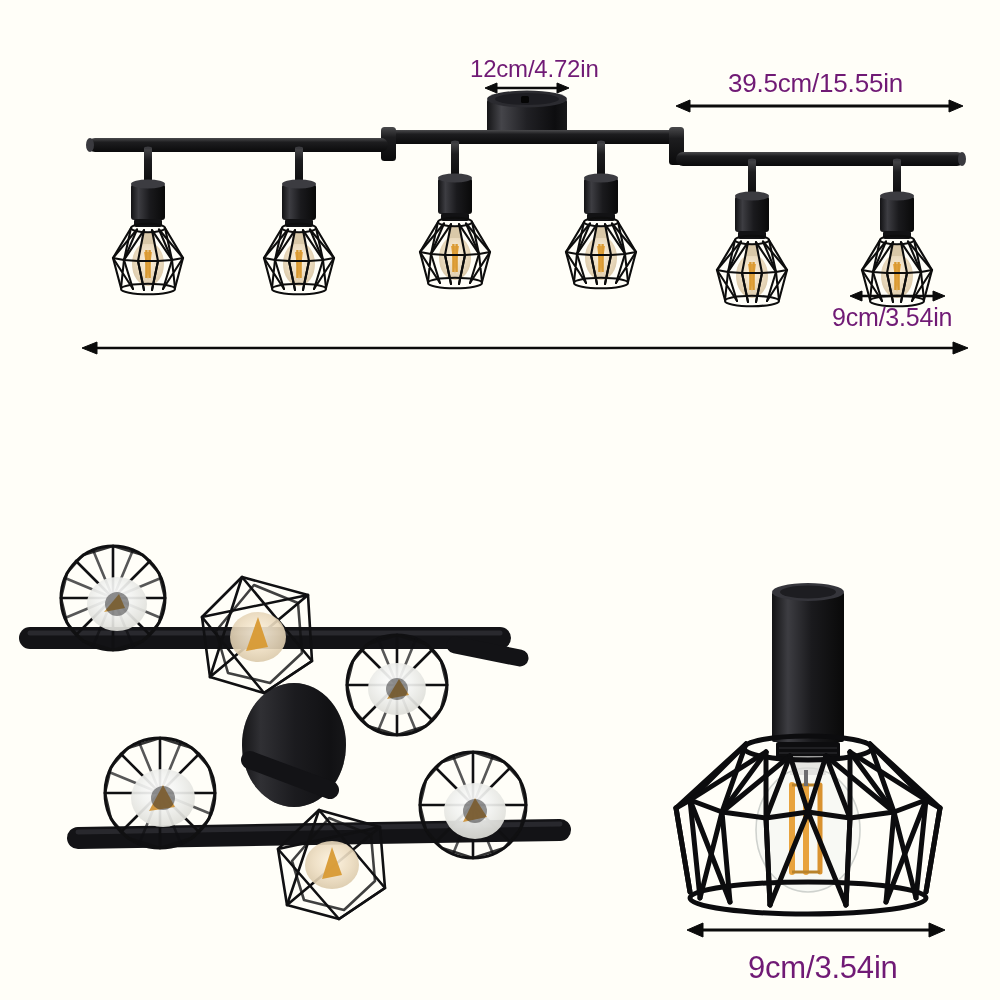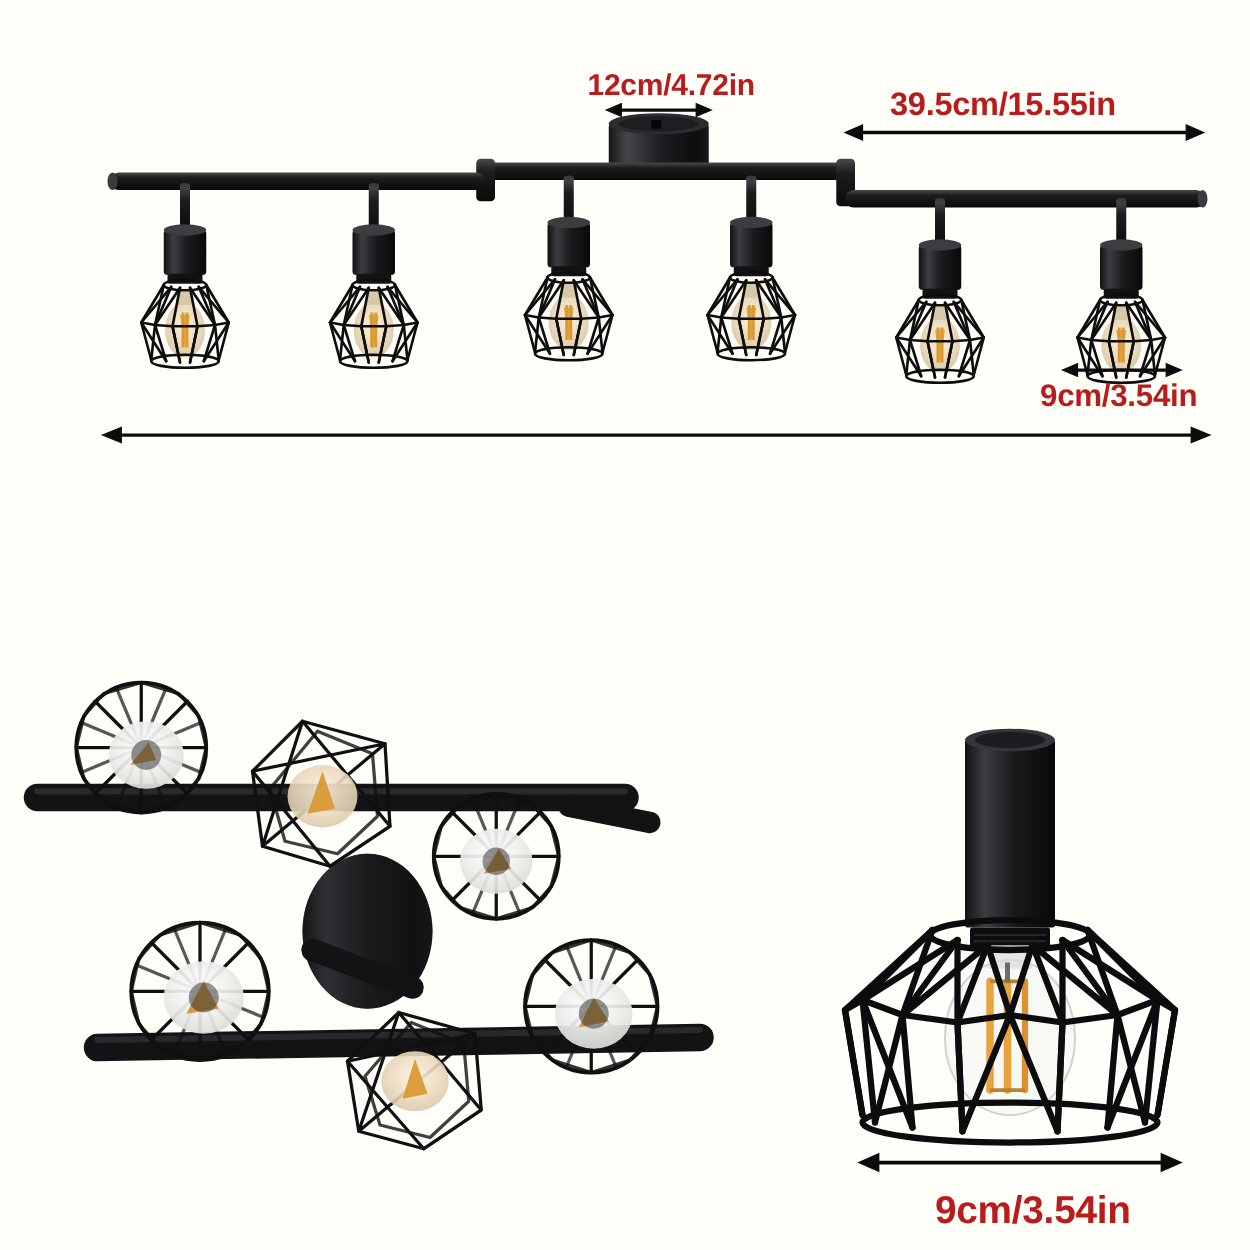--- a/index.html
+++ b/index.html
@@ -9,27 +9,27 @@
     background:#fffef8;
     font-family:"Liberation Sans", sans-serif;
     overflow:hidden;
     position:relative;
   }
   #stage{position:absolute;left:0;top:0;width:1000px;height:1000px;}
   svg.layer{position:absolute;left:0;top:0;width:1000px;height:1000px;}
   .dimtext{
     position:absolute;
     font-family:"Liberation Sans", sans-serif;
-    color:#b91c1c;
+    color:#701a75;
     white-space:nowrap;
-    font-weight:700;
+    font-weight:400;
     letter-spacing:-0.2px;
   }
   #lbl-12   {left:470px; top:55px;  font-size:24px;}
-  #lbl-395  {left:712px; top:68px;  font-size:26px;}
+  #lbl-395  {left:728px; top:68px;  font-size:26px;}
   #lbl-9top {left:832px; top:303px; font-size:25px;}
   #lbl-117  {left:424px; top:358px; font-size:26px;}
   #lbl-9bot {left:748px; top:950px; font-size:31px;}
 </style>
 </head>
 <body style="background: rgb(255, 254, 248);">
 
 <div id="stage">
 
   <svg class="layer" viewBox="0 0 1000 1000">

